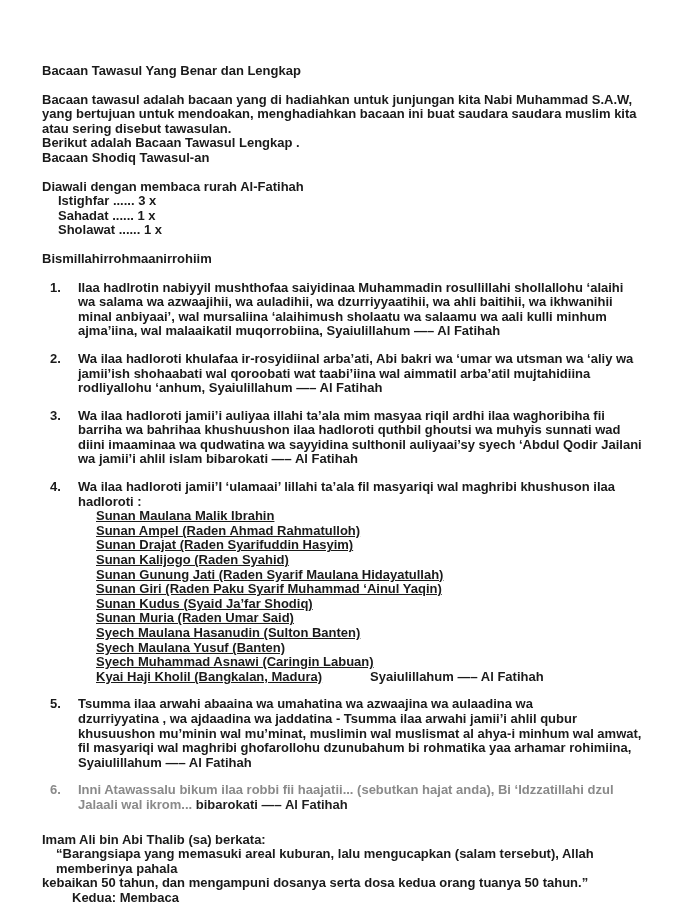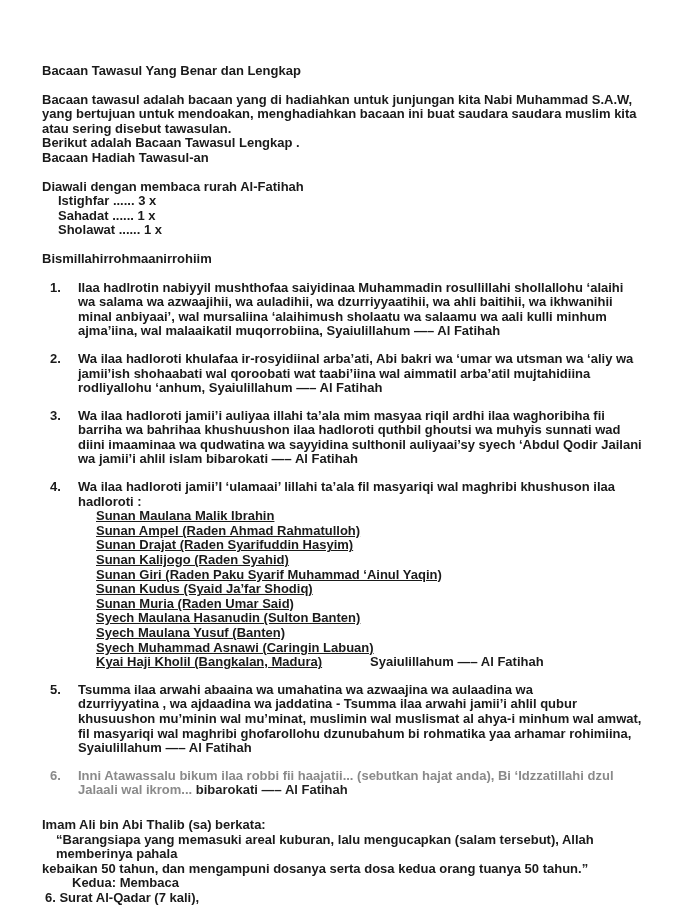--- a/index.html
+++ b/index.html
@@ -101,21 +101,21 @@
 
 <div class="page">
   <div class="doc">
 
     <div class="para">Bacaan Tawasul Yang Benar dan Lengkap</div>
 
     <div class="spacer-lg"></div>
 
     <div class="para">Bacaan tawasul adalah bacaan yang di hadiahkan untuk junjungan kita Nabi Muhammad S.A.W, yang bertujuan untuk mendoakan, menghadiahkan bacaan ini buat saudara saudara muslim kita atau sering disebut tawasulan.</div>
     <div class="para">Berikut adalah Bacaan Tawasul Lengkap .</div>
-    <div class="para">Bacaan Hadiah Tawasul-an</div>
+    <div class="para">Bacaan Shodiq Tawasul-an</div>
 
     <div class="spacer-lg"></div>
 
     <div class="para">Diawali dengan membaca rurah Al-Fatihah</div>
     <div class="indent-line">Istighfar ...... 3 x</div>
     <div class="indent-line">Sahadat ...... 1 x</div>
     <div class="indent-line">Sholawat ...... 1 x</div>
 
     <div class="spacer-lg"></div>
 
@@ -142,20 +142,21 @@
       </li>
 
       <li class="numitem">
         <span class="marker">4.</span>
         <span class="body">Wa ilaa hadloroti jamii’I ‘ulamaai’ lillahi ta’ala fil masyariqi wal maghribi khushuson ilaa hadloroti :</span>
         <ul class="sublist">
           <li>Sunan Maulana Malik Ibrahin</li>
           <li>Sunan Ampel (Raden Ahmad Rahmatulloh)</li>
           <li>Sunan Drajat (Raden Syarifuddin Hasyim)</li>
           <li>Sunan Kalijogo (Raden Syahid)</li>
+          <li>Sunan Gunung Jati (Raden Syarif Maulana Hidayatullah)</li>
           <li>Sunan Giri (Raden Paku Syarif Muhammad ‘Ainul Yaqin)</li>
           <li>Sunan Kudus (Syaid Ja’far Shodiq)</li>
           <li>Sunan Muria (Raden Umar Said)</li>
           <li>Syech Maulana Hasanudin (Sulton Banten)</li>
           <li>Syech Maulana Yusuf (Banten)</li>
           <li>Syech Muhammad Asnawi (Caringin Labuan)</li>
           <li>
             <span>Kyai Haji Kholil (Bangkalan, Madura)</span>
             <span class="tail-right">Syaiulillahum —– Al Fatihah</span>
           </li>

